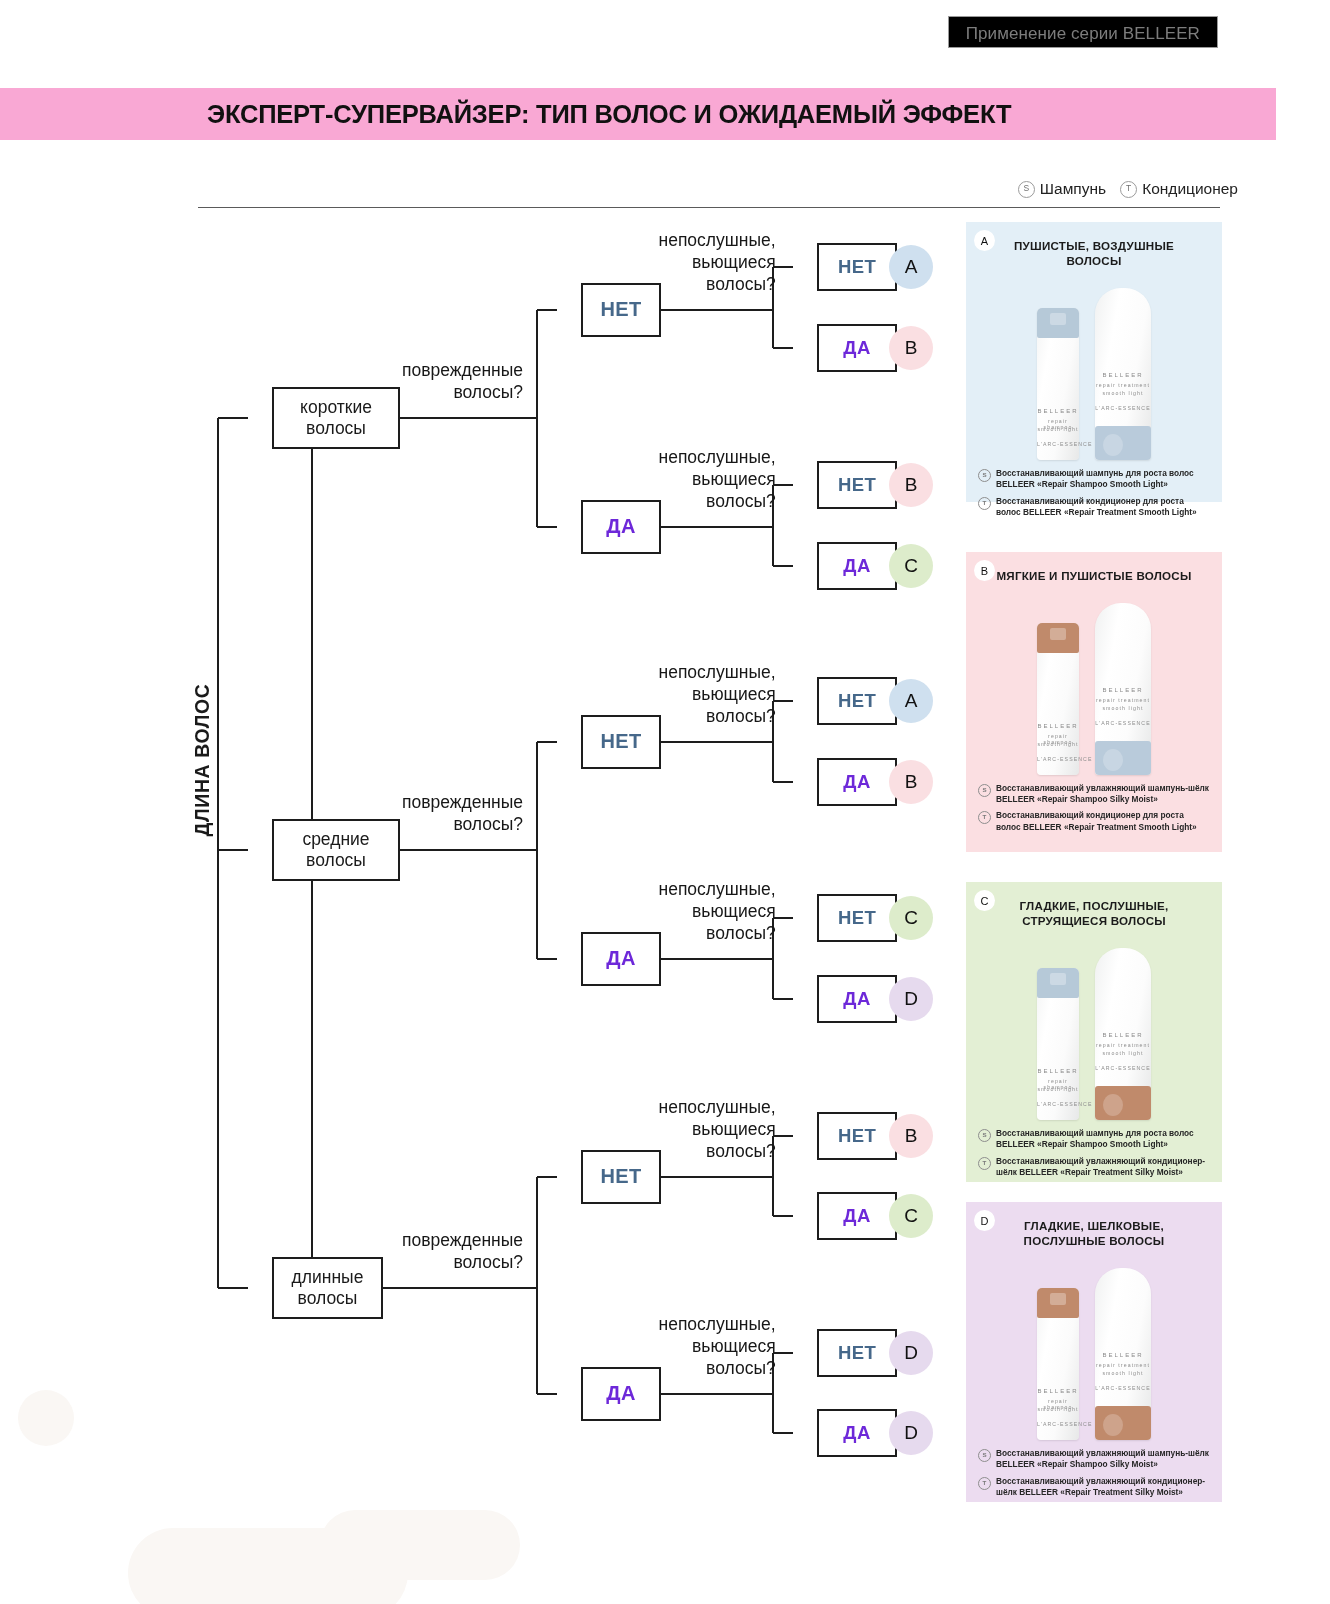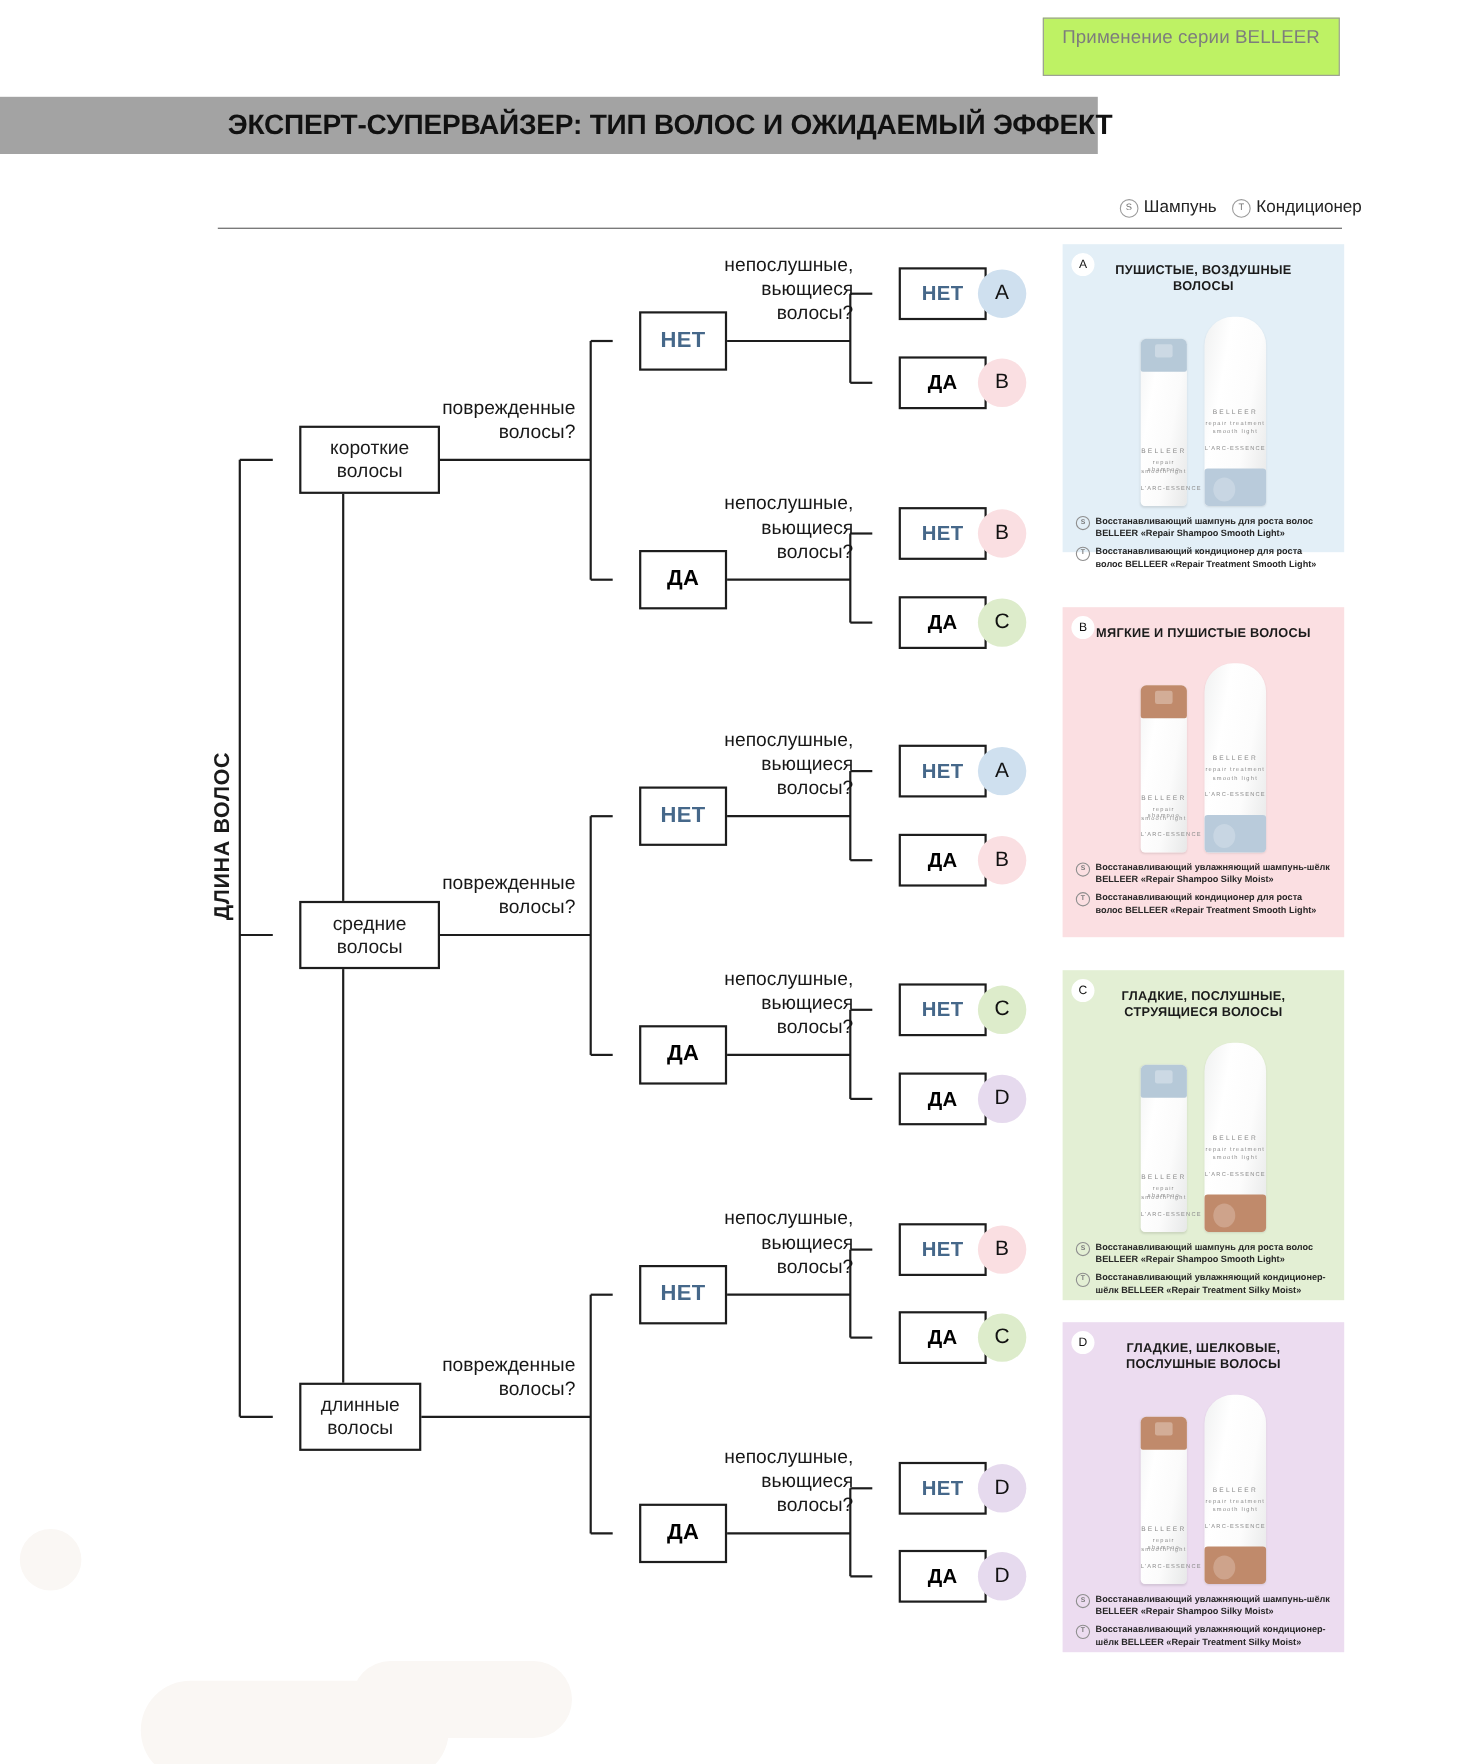--- a/index.html
+++ b/index.html
@@ -17,31 +17,31 @@
   
   .blob { position: absolute; background: #faf7f4; border-radius: 50%; }
   .blob-1 { left: 18px; top: 1390px; width: 56px; height: 56px; }
   .blob-2 { left: 128px; top: 1528px; width: 280px; height: 90px; border-radius: 60px; }
   .blob-3 { left: 320px; top: 1510px; width: 200px; height: 70px; border-radius: 50px; }
 
   
   .top-tag {
     position: absolute; right: 112px; top: 16px;
     border: 1px solid #9a9a9a;
-    padding: 7px 17px 24px 17px;
+    padding: 7px 17px 3px 17px;
     font-size: 17px; color: #7d7d7d;
     letter-spacing: .1px;
-    background: #bef264;
+    background: #000000;
   }
 
   
   .title-band {
     position: absolute; left: 0; top: 88px;
-    width: 998px; height: 52px;
-    background: #a3a3a3;
+    width: 1276px; height: 52px;
+    background: #f9a8d4;
   }
   .title-band .title-text {
     position: absolute; left: 207px; top: 50%;
     transform: translateY(-50%);
     font-size: 25.5px; font-weight: bold;
     letter-spacing: -0.2px; white-space: nowrap;
     color: #111;
   }
 
   
@@ -82,21 +82,21 @@
     border: 2px solid #1d1d1d; background: #fff;
     display: flex; align-items: center; justify-content: center;
     text-align: center; line-height: 1.18; margin-left: 24px;
   }
   .node.root { width: 128px; height: 62px; font-size: 17.5px; }
   .node.ans {
     width: 80px; height: 54px; font-size: 20px; font-weight: 600;
     letter-spacing: .4px;
   }
   .node.ans.no  { color: #46688a; }
-  .node.ans.yes { color: #000000; }
+  .node.ans.yes { color: #6d28d9; }
   .node.ans.leaf { width: 80px; height: 48px; font-size: 18.5px; }
 
   .qlabel {
     position: absolute; font-size: 17.5px; line-height: 1.25;
     text-align: right; color: #171717;
   }
 
   .badge {
     position: absolute; width: 44px; height: 44px; border-radius: 50%;
     display: flex; align-items: center; justify-content: center;

